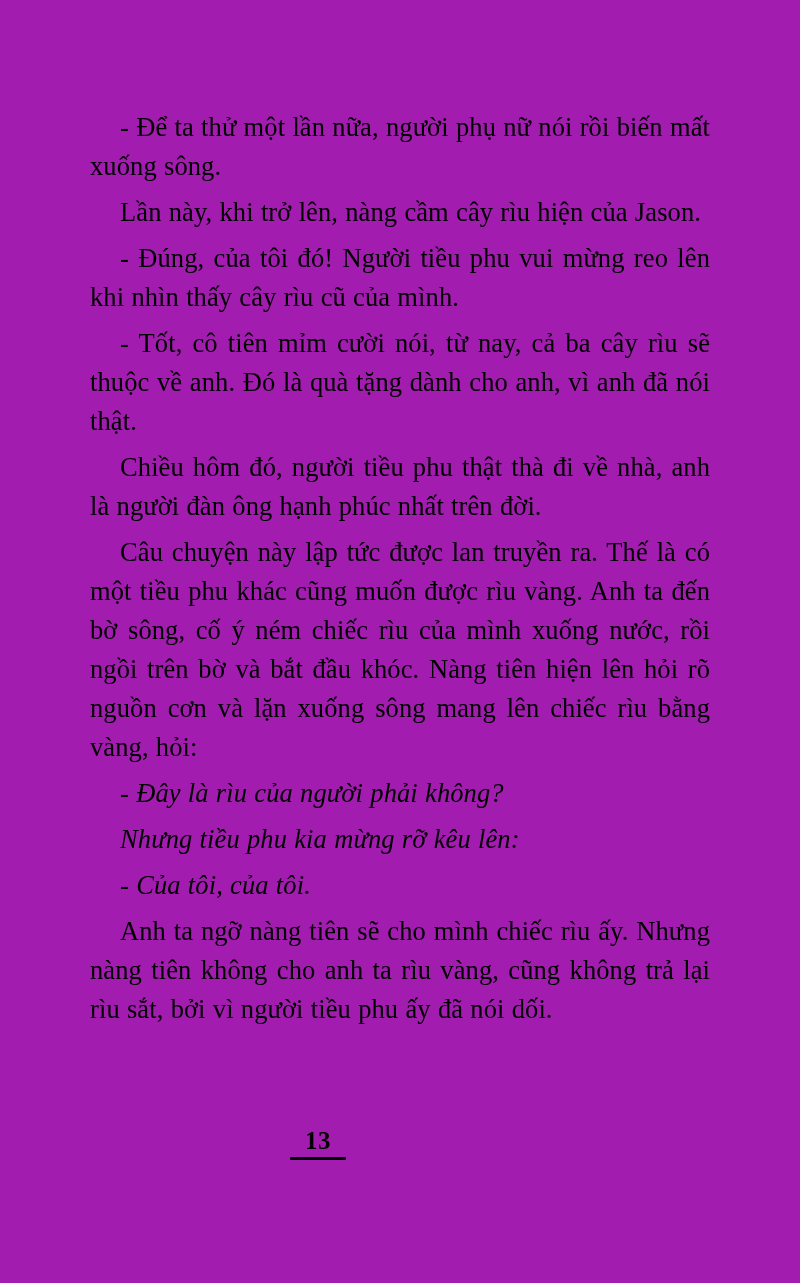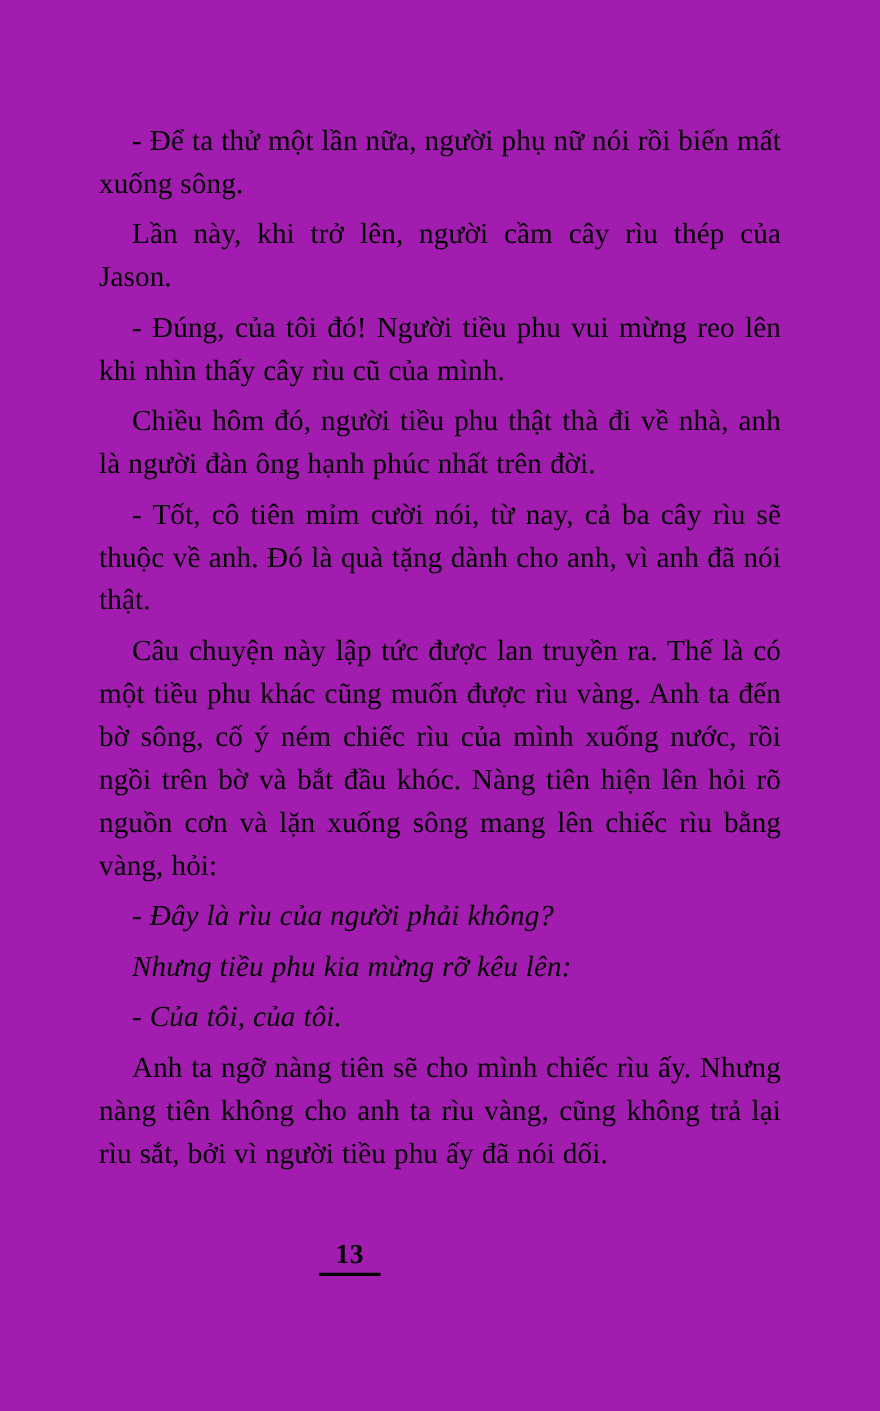--- a/index.html
+++ b/index.html
@@ -84,24 +84,24 @@
     border-radius: 1px;
   }
 </style>
 </head>
 <body>
 
 <div id="page">
 
   <div id="textblock">
     <p class="para">- Để ta thử một lần nữa, người phụ nữ nói rồi biến mất xuống sông.</p>
-    <p class="para">Lần này, khi trở lên, người cầm cây rìu thép của Jason.</p>
+    <p class="para">Lần này, khi trở lên, nàng cầm cây rìu hiện của Jason.</p>
     <p class="para">- Đúng, của tôi đó! Người tiều phu vui mừng reo lên khi nhìn thấy cây rìu cũ của mình.</p>
+    <p class="para">- Tốt, cô tiên mỉm cười nói, từ nay, cả ba cây rìu sẽ thuộc về anh. Đó là quà tặng dành cho anh, vì anh đã nói thật.</p>
     <p class="para">Chiều hôm đó, người tiều phu thật thà đi về nhà, anh là người đàn ông hạnh phúc nhất trên đời.</p>
-    <p class="para">- Tốt, cô tiên mỉm cười nói, từ nay, cả ba cây rìu sẽ thuộc về anh. Đó là quà tặng dành cho anh, vì anh đã nói thật.</p>
     <p class="para">Câu chuyện này lập tức được lan truyền ra. Thế là có một tiều phu khác cũng muốn được rìu vàng. Anh ta đến bờ sông, cố ý ném chiếc rìu của mình xuống nước, rồi ngồi trên bờ và bắt đầu khóc. Nàng tiên hiện lên hỏi rõ nguồn cơn và lặn xuống sông mang lên chiếc rìu bằng vàng, hỏi:</p>
     <p class="para nojustify">- Đây là rìu của người phải không?</p>
     <p class="para nojustify">Nhưng tiều phu kia mừng rỡ kêu lên:</p>
     <p class="para nojustify">- Của tôi, của tôi.</p>
     <p class="para">Anh ta ngỡ nàng tiên sẽ cho mình chiếc rìu ấy. Nhưng nàng tiên không cho anh ta rìu vàng, cũng không trả lại rìu sắt, bởi vì người tiều phu ấy đã nói dối.</p>
   </div>
 
   <div id="folio">
     <span class="num">13</span>
     <span class="rule"></span>

